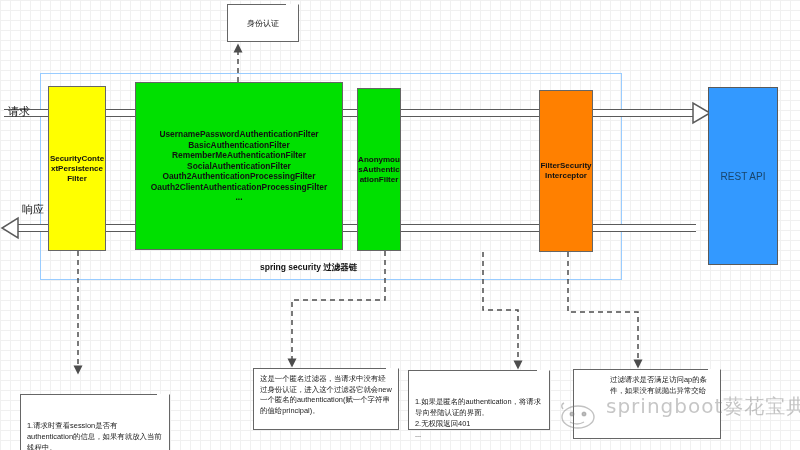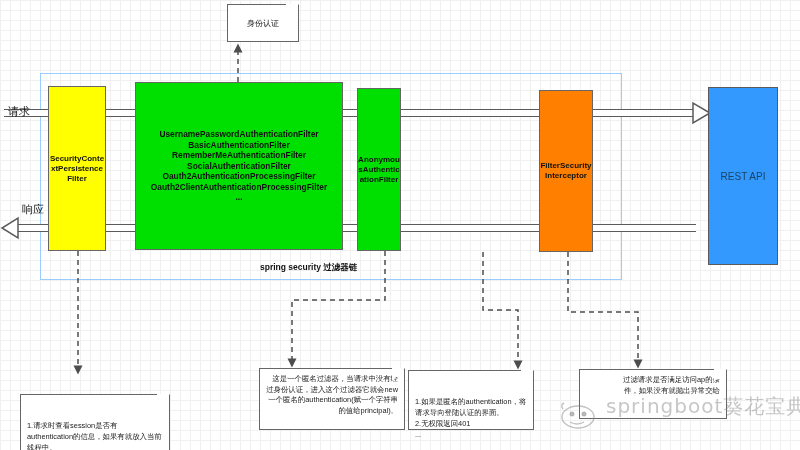--- a/index.html
+++ b/index.html
@@ -104,21 +104,21 @@
     position: absolute;
   }
   .note .foldtri {
     position: absolute;
     top: -1px;
     right: -1px;
     width: 0; height: 0;
     border-left: 13px solid #ffffff;
     border-bottom: 13px solid transparent;
   }
-  .note-center { text-align: right; margin-left: 6px; }
+  .note-center { text-align: left; }
   .note-title { text-align: center; font-size: 8px; }
 
   svg.overlay {
     position: absolute;
     left: 0; top: 0;
     width: 800px; height: 450px;
     pointer-events: none;
     z-index: 5;
   }
   svg.overlay-top { z-index: 9; }
@@ -181,28 +181,28 @@
     <span class="foldtri"></span>
     <span>1.请求时查看session是否有authentication的信息，如果有就放入当前线程中。
 2.返回时查看当前线程是否有authentication的信息，如果有就放入session中</span>
   </div>
 
   <div class="note note-center" style="left:253px; top:368px; width:146px; height:62px;">
     <span class="foldtri"></span>
     <span>这是一个匿名过滤器，当请求中没有经过身份认证，进入这个过滤器它就会new一个匿名的authentication(赋一个字符串的值给principal)。</span>
   </div>
 
-  <div class="note" style="left:408px; top:370px; width:126px; height:60px; white-space: pre-line;">
+  <div class="note" style="left:408px; top:370px; width:142px; height:60px; white-space: pre-line;">
     <span class="foldtri"></span>
     <span>1.如果是匿名的authentication，将请求导向登陆认证的界面。
 2.无权限返回401
 ...</span>
   </div>
 
-  <div class="note note-center" style="left:573px; top:369px; width:148px; height:50px;padding-left:36px;">
+  <div class="note note-center" style="left:573px; top:369px; width:148px; height:70px;padding-left:36px;">
     <span class="foldtri"></span>
     <span>过滤请求是否满足访问ap的条件，如果没有就抛出异常交给</span>
   </div>
 
   <svg class="overlay overlay-top" viewBox="0 0 800 450">
     <defs>
       <marker id="ahead" markerWidth="8" markerHeight="8" refX="4" refY="4" orient="auto">
         <path d="M1,1 L7,4 L1,7 z" fill="#4d4d4d"></path>
       </marker>
     </defs>

